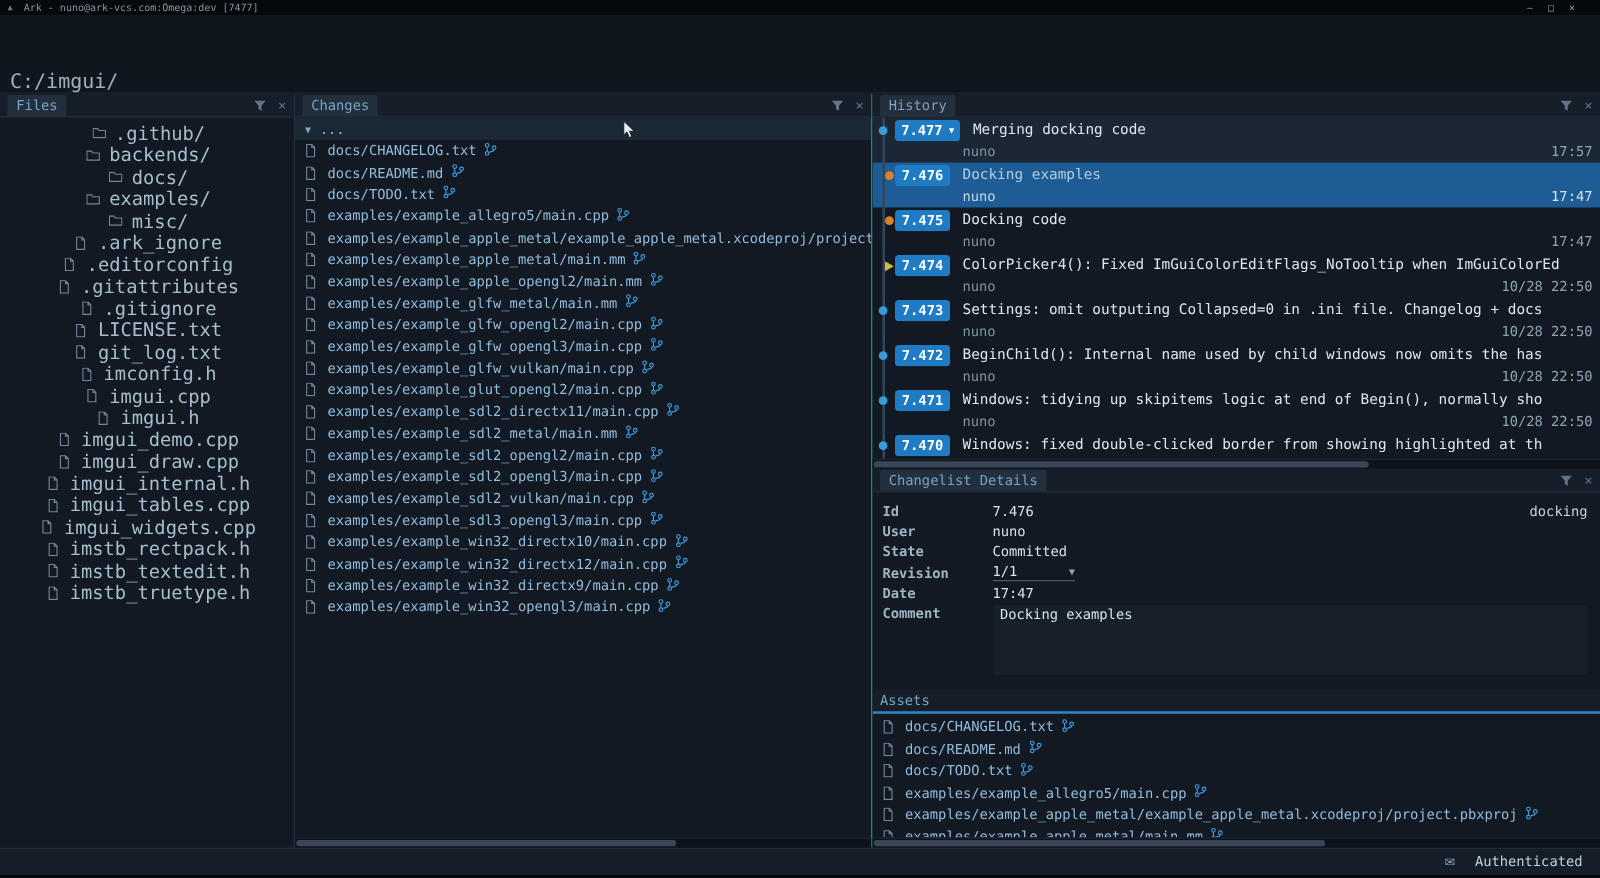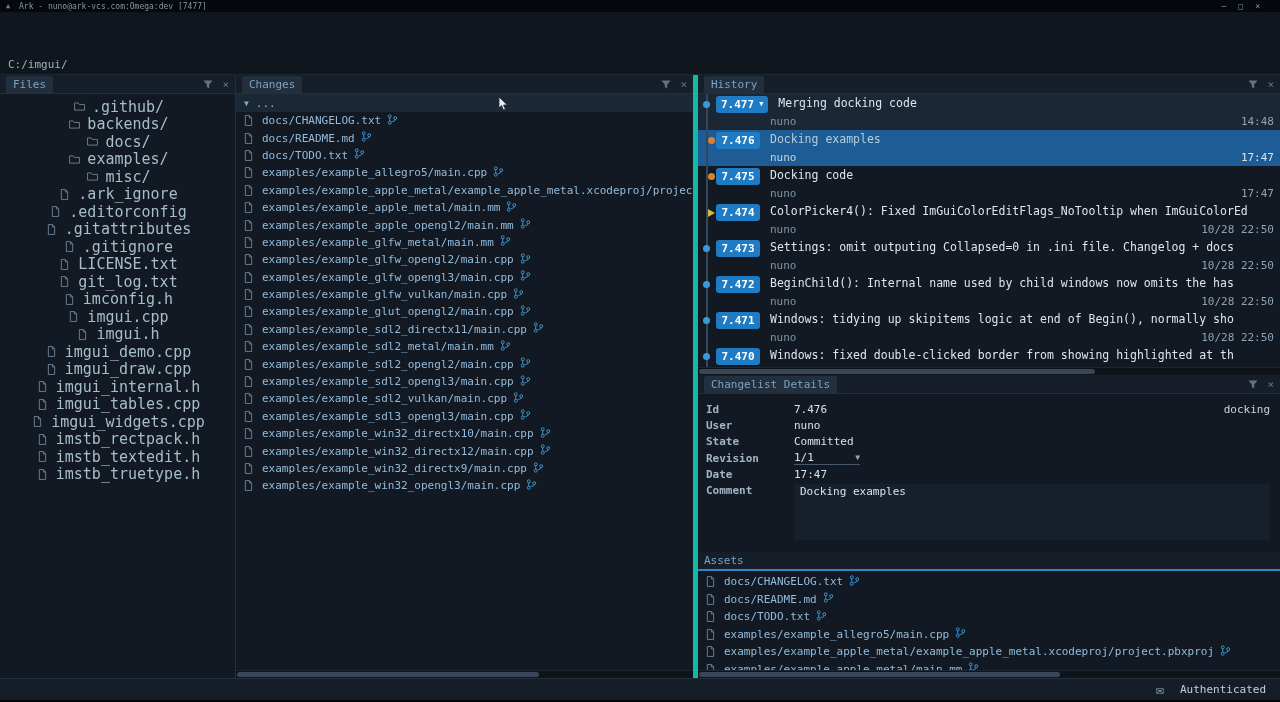--- a/index.html
+++ b/index.html
@@ -17,26 +17,26 @@
 
   .menubar { height:21px; display:flex; align-items:center; gap:22px; padding:0 10px;
     background:#10161e; font-size:12px; color:#c6d2da; }
   .menubar .menu-item { cursor:default; }
 
   .toolbar { height:21px; display:flex; align-items:center; gap:18px; padding:0 8px;
     font-size:12px; color:#ccd7e0; }
   .toolbar .tool-btn { cursor:default; }
 
   .pathbar { height:20px; display:flex; align-items:center; padding:0 8px;
-    font-size:11px; color:#9db0bd; }
+    font-size:16px; color:#9db0bd; }
 
   
   .main { display:flex; height:604px; border-top:1px solid #1c2732; }
   .files-panel  { width:236px; border-right:1px solid #232f3c; display:flex; flex-direction:column; background:#121922; }
-  .changes-panel{ width:462px; border-right:5px solid #14b8a6; display:flex; flex-direction:column; background:#121922; }
+  .changes-panel{ width:462px; border-right:1px solid #14b8a6; display:flex; flex-direction:column; background:#121922; }
   .right-panel  { flex:1; display:flex; flex-direction:column; background:#121922; overflow:hidden; }
 
   .panel-header { height:19px; flex:0 0 19px; display:flex; align-items:center; padding:0 6px;
     background:#161f29; border-bottom:1px solid #242f3c; font-size:11px; color:#79a3c4; }
   .panel-title { background:#232f3d; padding:0 7px; line-height:17px; border-radius:2px 2px 0 0; }
   .ph-spacer { flex:1; }
   .icon-btn { margin-left:9px; color:#5f7587; font-size:11px; line-height:11px; display:flex; cursor:default; }
 
   
   .tree { flex:1; overflow:hidden; padding-top:4px; }
@@ -750,21 +750,21 @@
     <div class="hbody">
       <div class="hline1">
         <span class="badge">
                   <span>7.477</span>
                   <span class="dd">▼</span>
                 </span>
         <span class="htitle">Merging docking code</span>
       </div>
       <div class="hline2">
         <span class="hauthor">nuno</span>
-        <span class="htime">14:48</span>
+        <span class="htime">17:57</span>
       </div>
     </div>
   </div>
           <div class="hrow selected">
     <div class="graph">
               <span class="dot" style="background: rgb(217, 130, 43); left: 10px;"></span>
             </div>
     <div class="hbody">
       <div class="hline1">
         <span class="badge">

